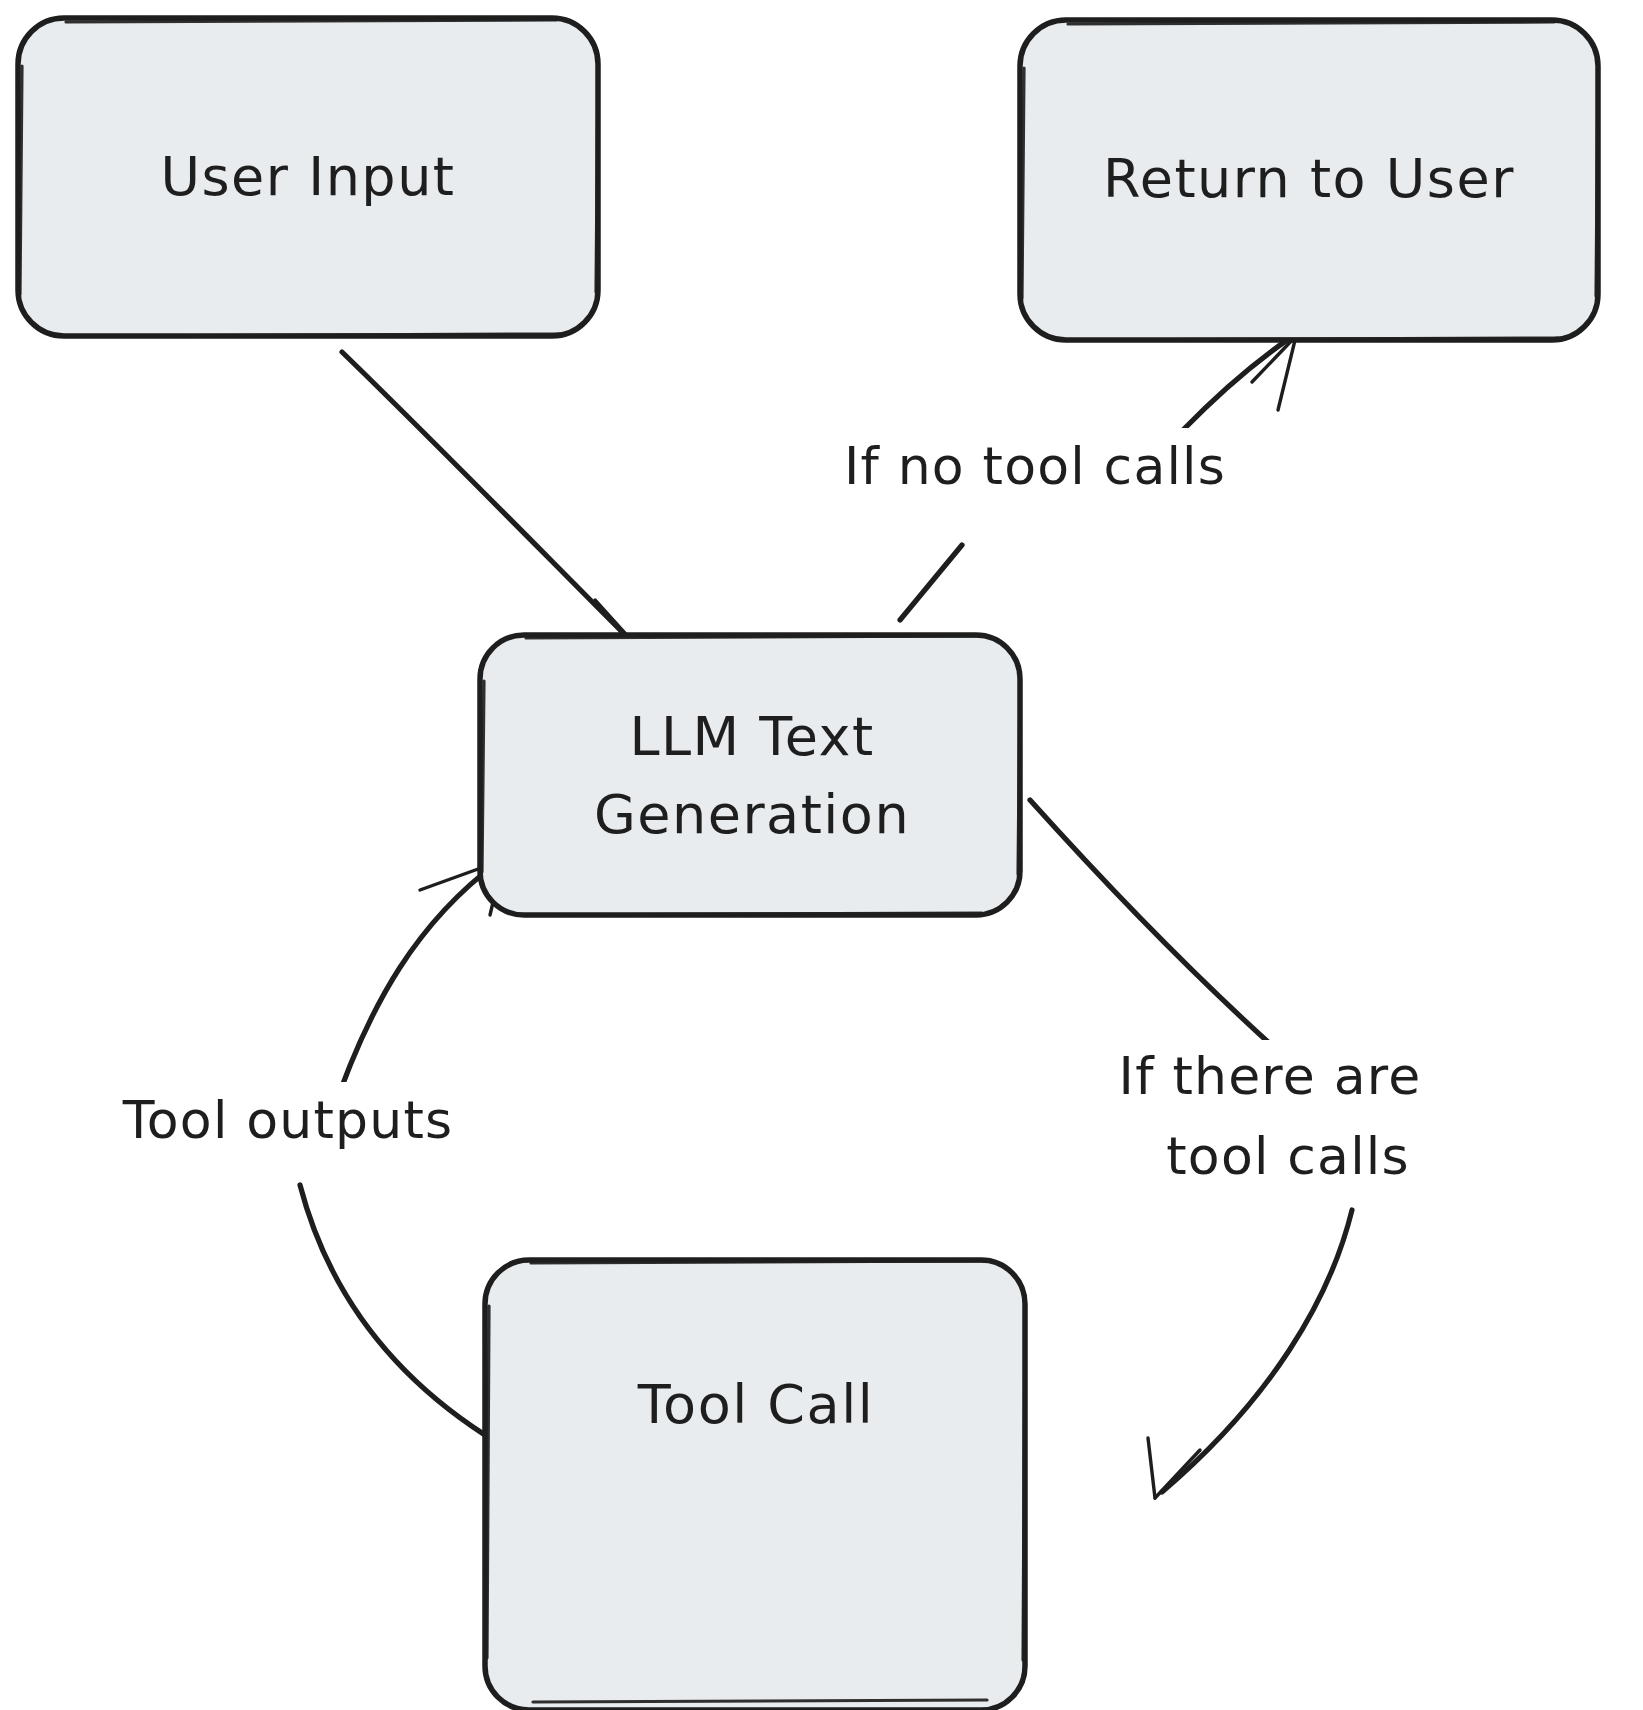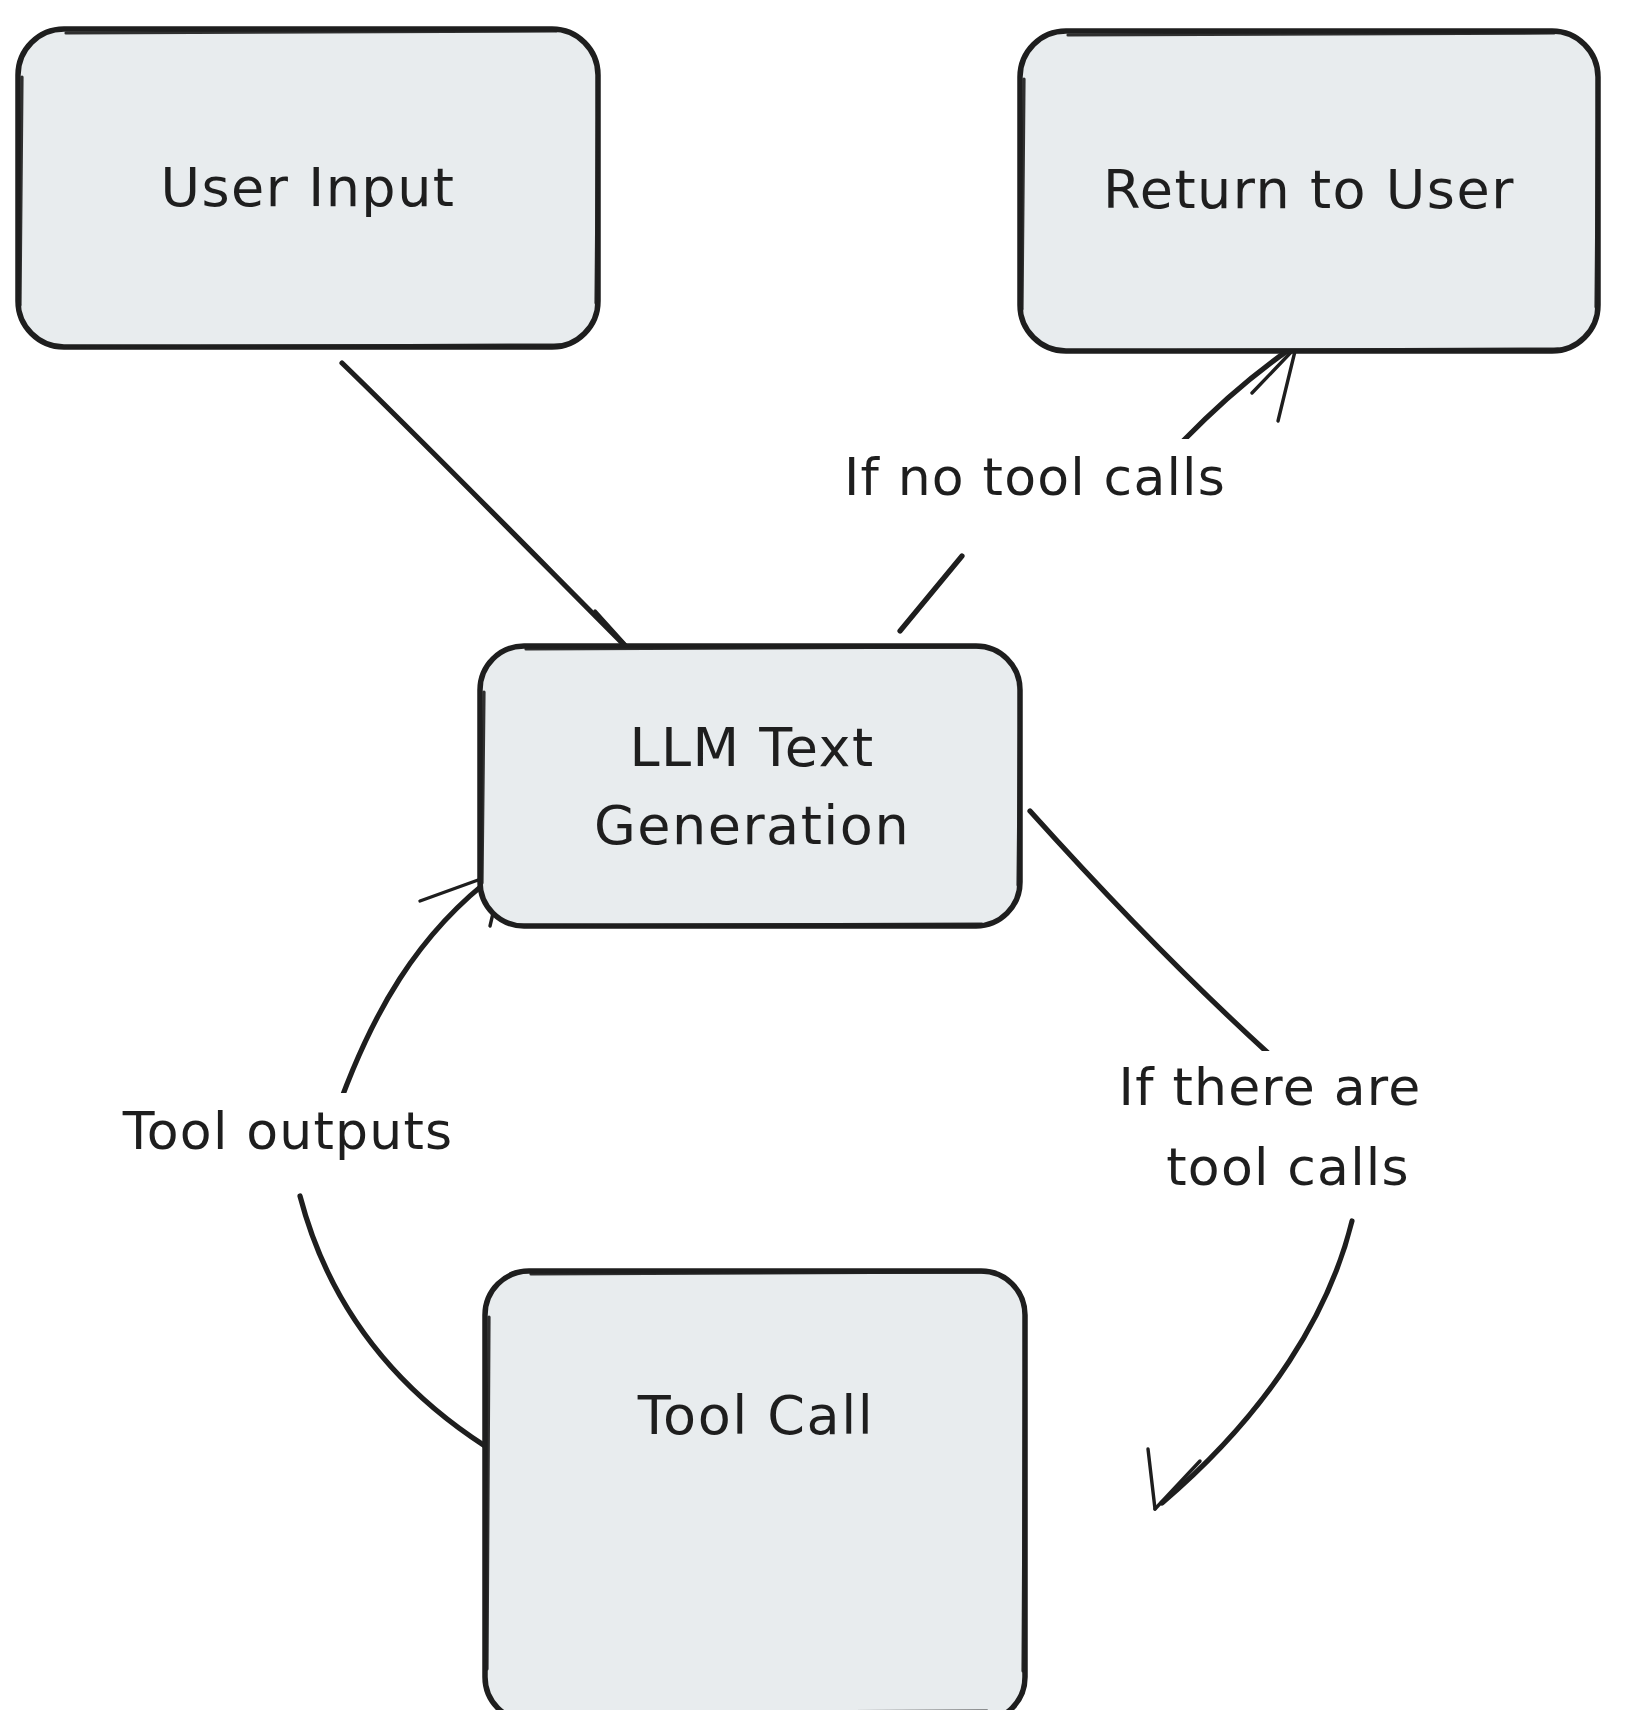--- a/index.html
+++ b/index.html
@@ -13,21 +13,20 @@
     height: 1710px;
     position: relative;
     overflow: hidden;
     font-family: "DejaVu Sans", sans-serif;
   }
   #diagram-root {
     position: absolute;
     left: 0; top: 0;
     width: 1643px;
     height: 1290px;
-    margin-top: 11px;
   }
   svg.canvas {
     position: absolute;
     left: 0; top: 0;
     width: 1643px;
     height: 1710px;
     display: block;
   }
   .node-rect {
     fill: #e8ecee;

